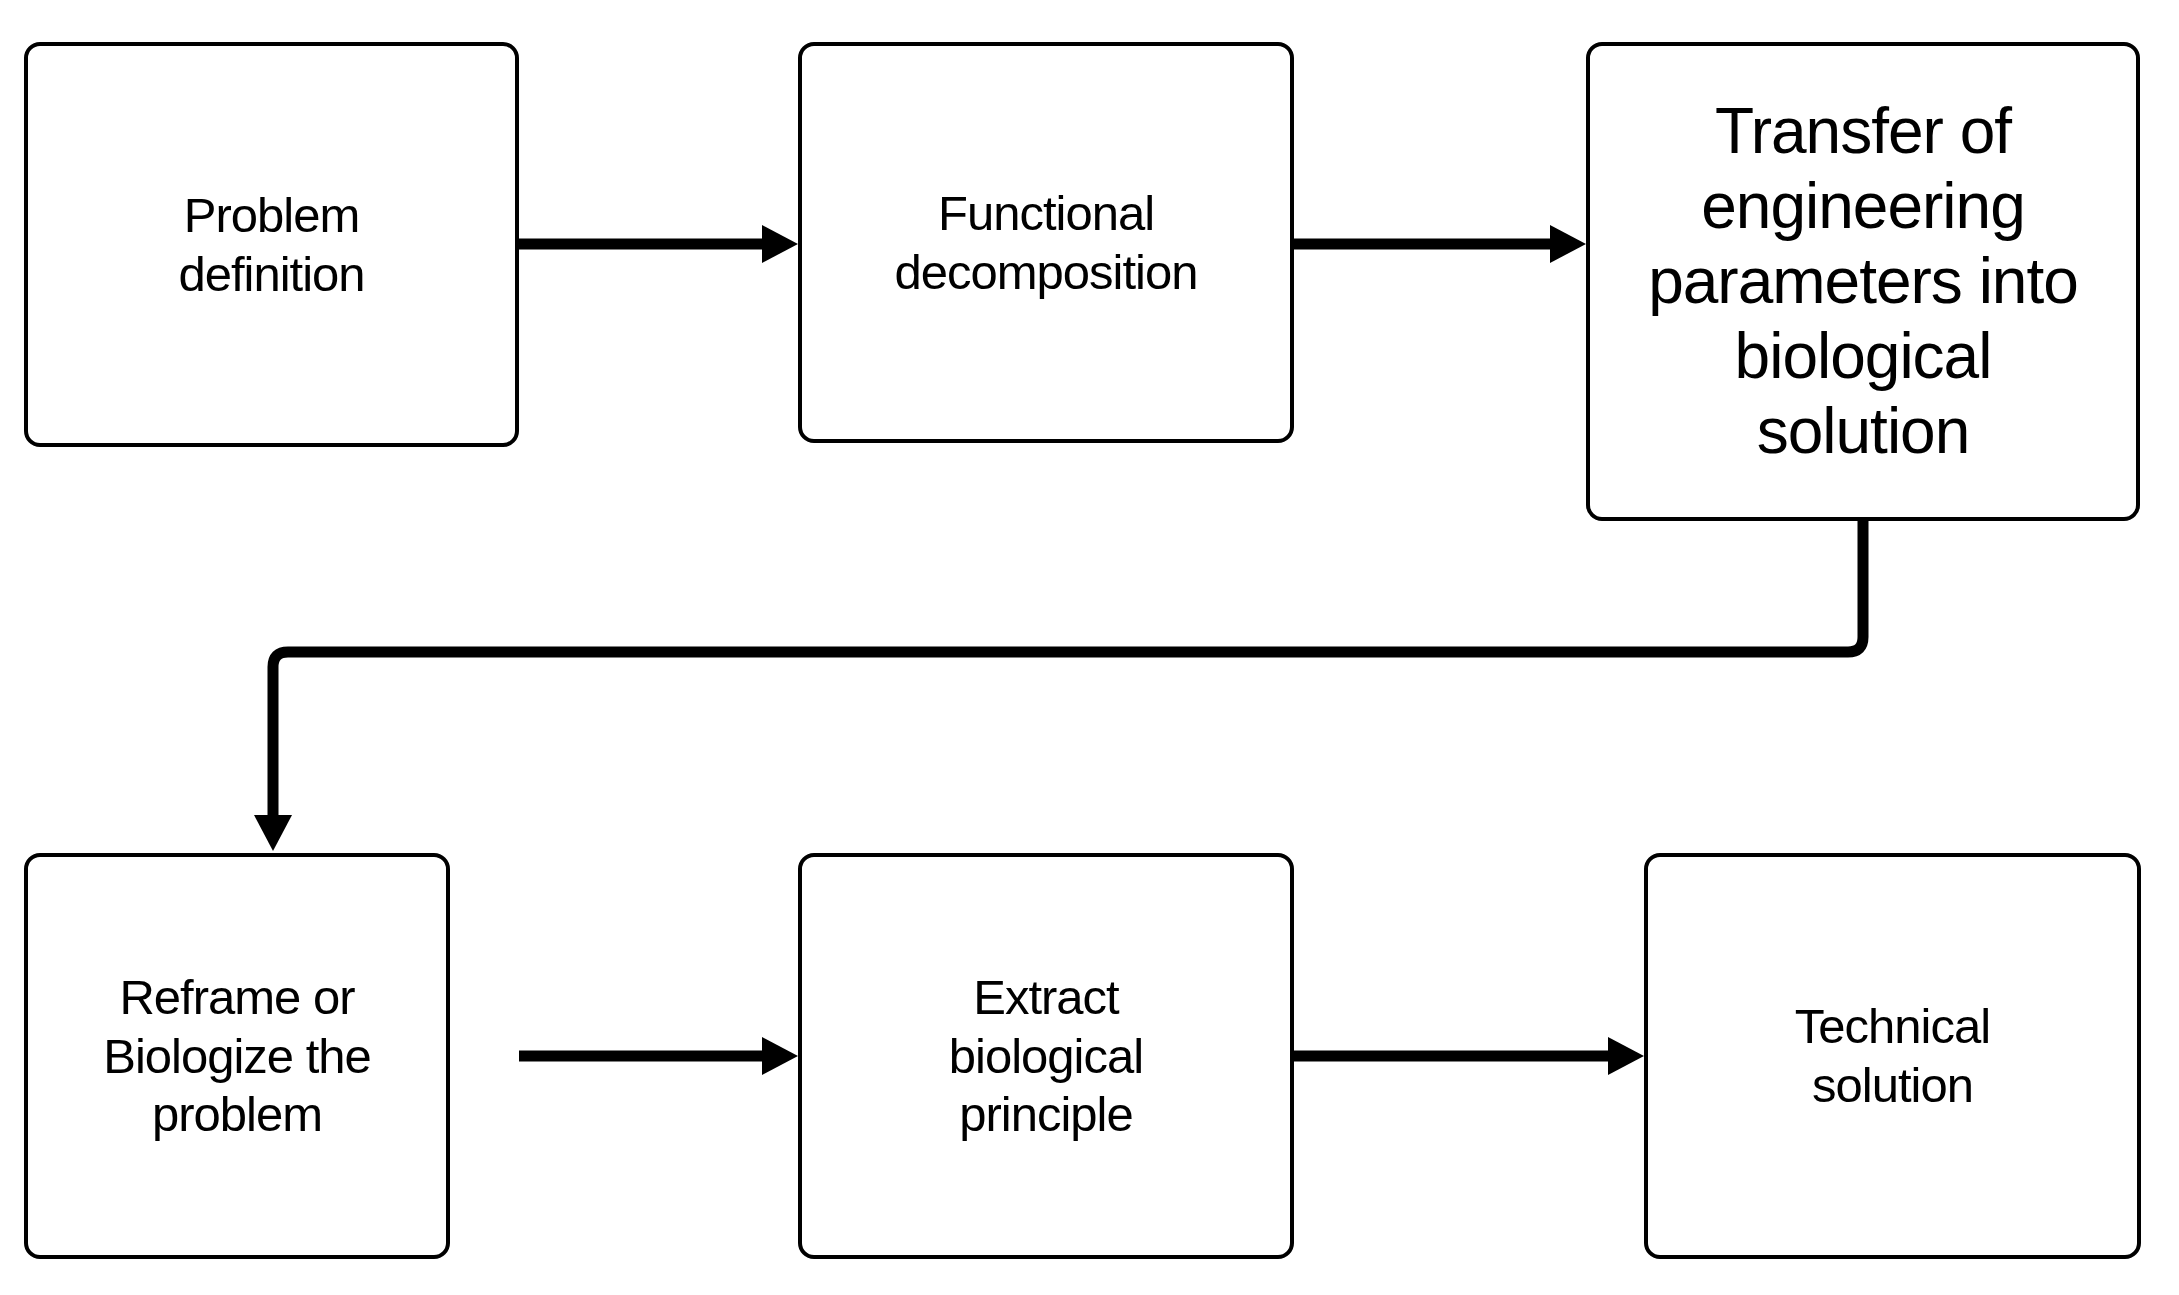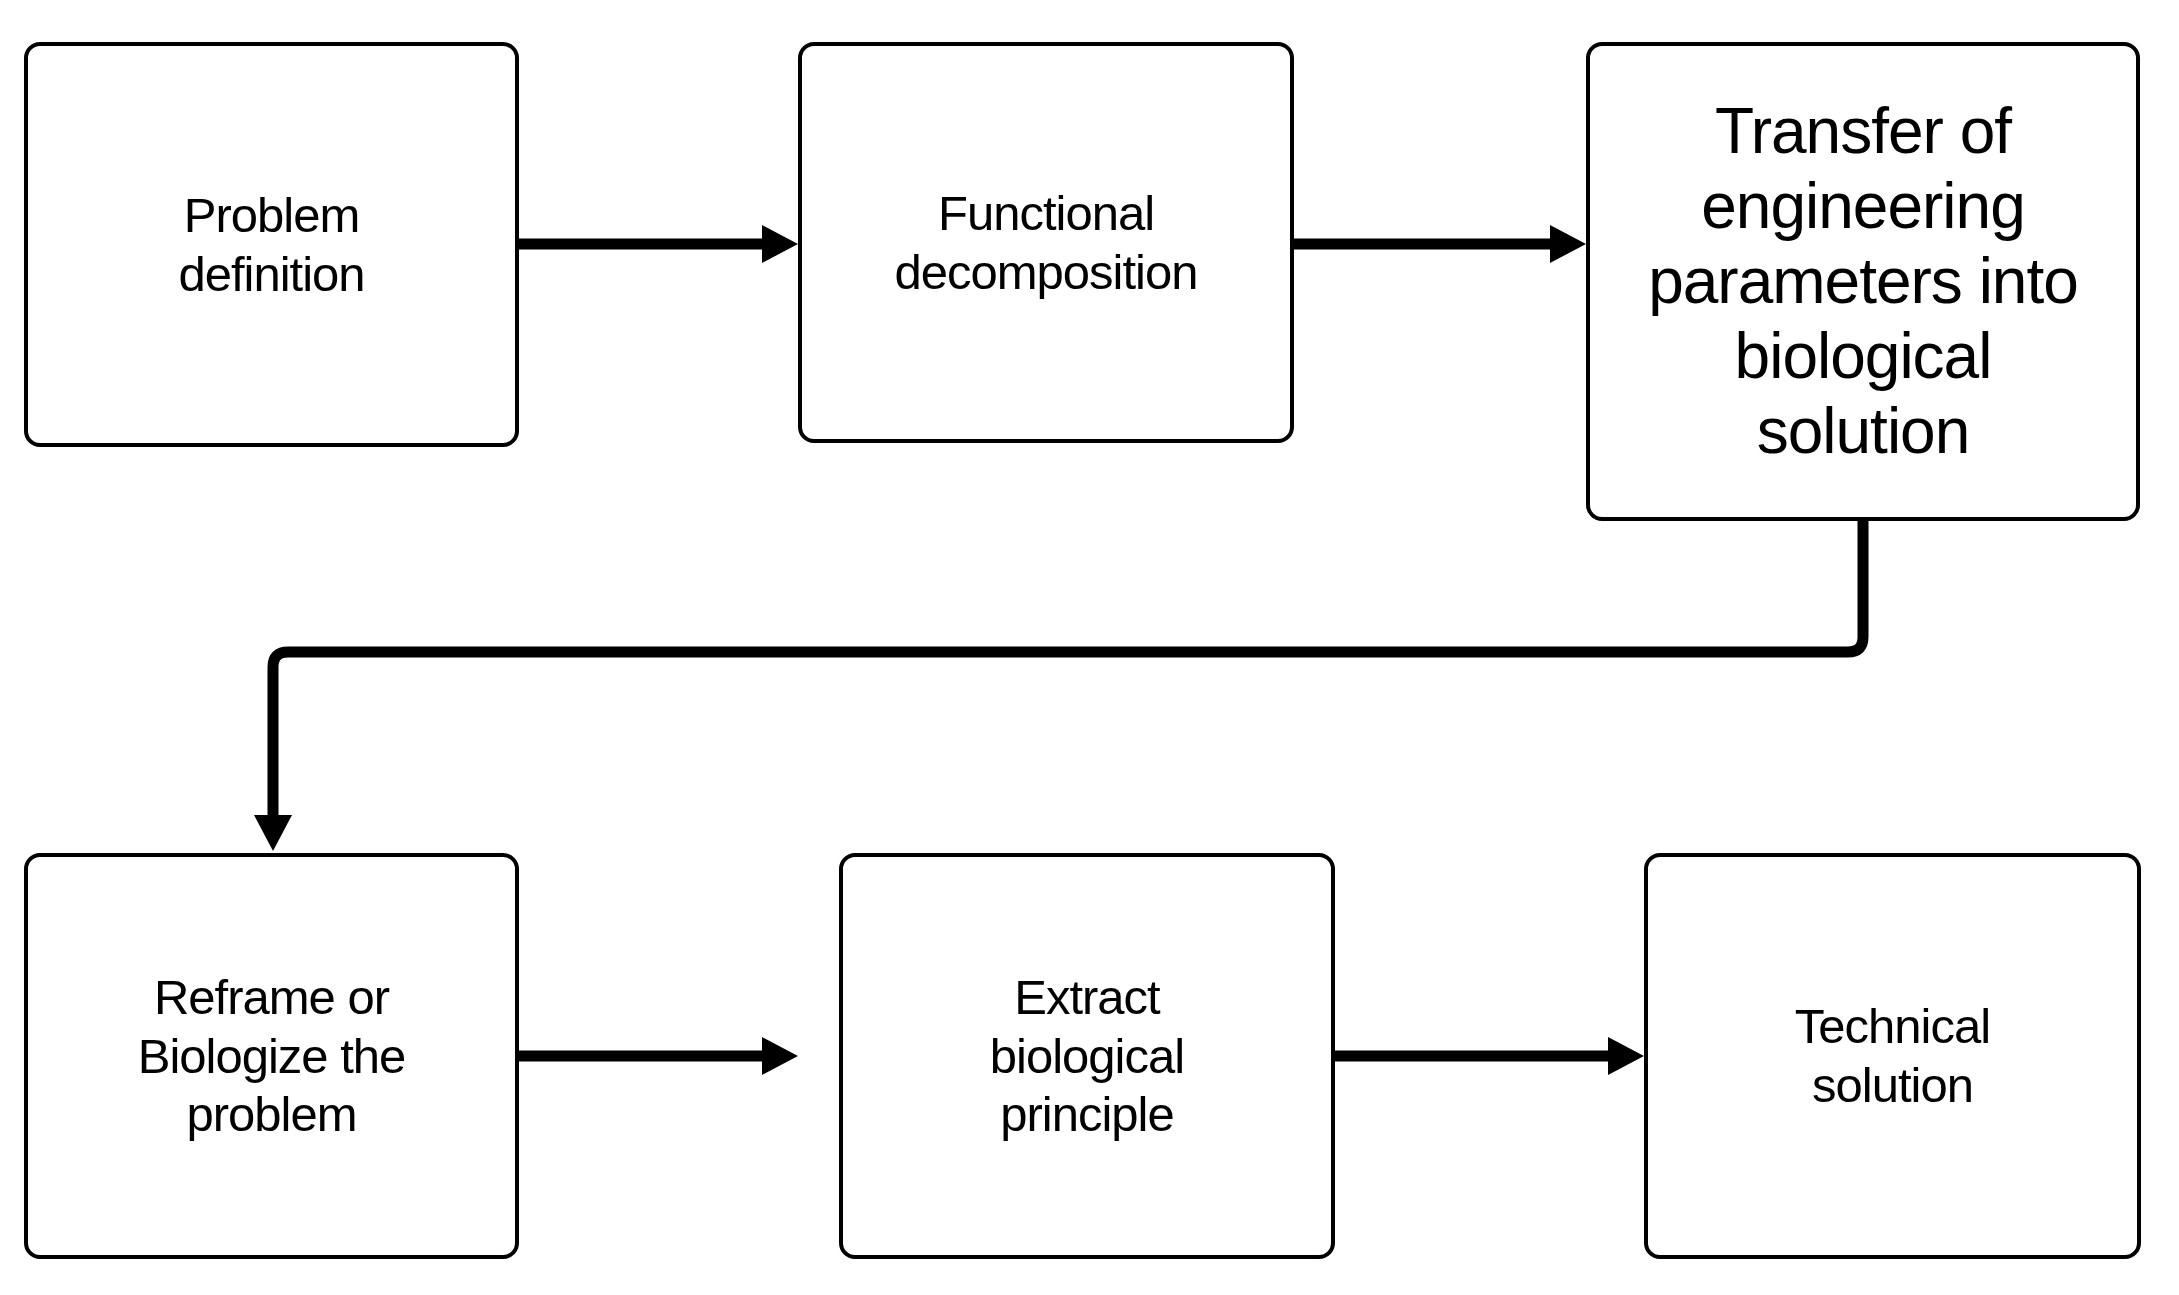--- a/index.html
+++ b/index.html
@@ -42,22 +42,22 @@
     letter-spacing: -1px;
     padding: 0 6px;
   }
   .node.n3 .label {
     font-size: 64px;
     line-height: 1.17;
   }
   .n1 { left: 24px;   top: 42px;  width: 495px; height: 405px; }
   .n2 { left: 798px;  top: 42px;  width: 496px; height: 401px; }
   .n3 { left: 1586px; top: 42px;  width: 554px; height: 479px; }
-  .n4 { left: 24px;   top: 853px; width: 495px; height: 406px; }
-  .n5 { left: 798px;  top: 853px; width: 496px; height: 406px; margin-left: 41px; }
+  .n4 { left: 24px;   top: 853px; width: 426px; height: 406px; }
+  .n5 { left: 798px;  top: 853px; width: 496px; height: 406px; }
   .n6 { left: 1644px; top: 853px; width: 497px; height: 406px; }
 </style>
 </head>
 <body>
 
 <div id="canvas">
 
   <svg id="connectors" viewBox="0 0 2179 1295" xmlns="http://www.w3.org/2000/svg">
     <g stroke="#000000" stroke-width="11" fill="none">
       <line x1="519" y1="244" x2="764" y2="244"></line>

